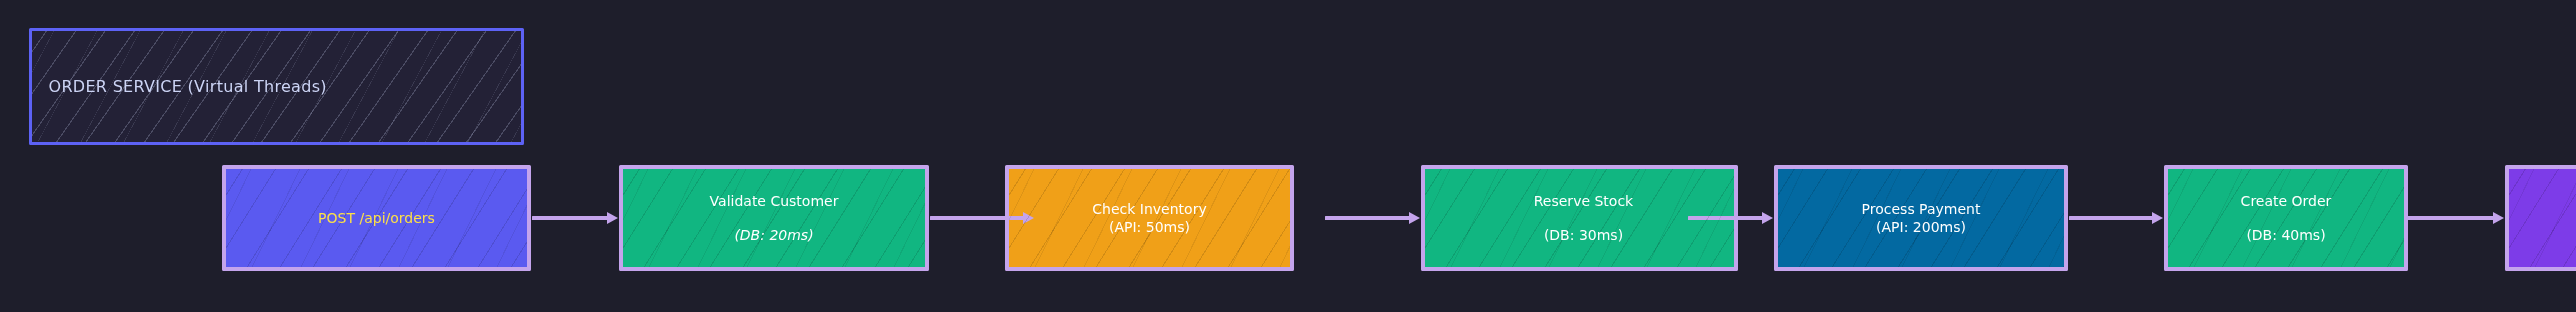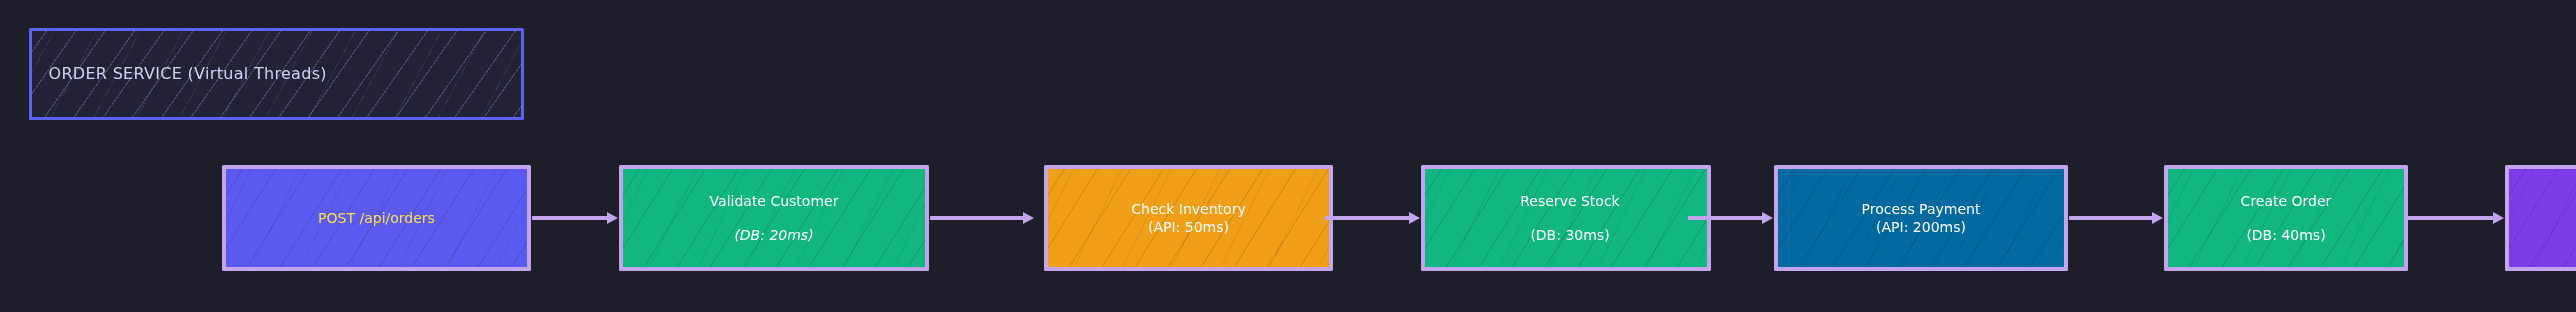--- a/index.html
+++ b/index.html
@@ -21,21 +21,21 @@
     height: 312px;
     background: #1e1e2b;
   }
 
   
   .group-box {
     position: absolute;
     left: 29px;
     top: 28px;
     width: 495px;
-    height: 92px;
+    height: 117px;
     box-sizing: border-box;
     border: 3.6px solid #5d62f5;
     border-radius: 1.5px;
     background-color: #232136;
     background-image: repeating-linear-gradient(
         125deg,
         rgba(190,198,230,0.00) 0px,
         rgba(190,198,230,0.00) 11.3px,
         rgba(190,198,230,0.26) 11.3px,
         rgba(190,198,230,0.26) 12.4px,
@@ -159,25 +159,25 @@
   </div>
 
   <div id="nodes-layer">
       <div class="node fill-blue" style="left: 222px; width: 309px; border-color: rgb(196, 164, 236);">
         <div class="line" style="color: #fde047;">POST /api/orders</div>
       </div>
       <div class="node fill-green" style="left: 619px; width: 310px; border-color: rgb(196, 164, 236);">
         <div class="line" style="color: rgb(255, 255, 255);">Validate Customer</div>
         <div class="line" style="color: rgb(255, 255, 255); font-style: italic;">(DB: 20ms)</div>
       </div>
-      <div class="node fill-orange" style="left: 1044px; width: 289px; border-color: rgb(196, 164, 236);">
+      <div class="node fill-orange" style="left: 1005px; width: 289px; border-color: rgb(196, 164, 236);">
         <div class="line" style="color: rgb(255, 255, 255);">Check Inventory</div>
         <div class="line" style="color: rgb(255, 255, 255); text-align: center;">(API: 50ms)</div>
       </div>
-      <div class="node fill-green" style="left: 1421px; width: 290px; border-color: rgb(196, 164, 236); padding-left: 8px;">
+      <div class="node fill-green" style="left: 1421px; width: 317px; border-color: rgb(196, 164, 236); padding-left: 8px;">
         <div class="line" style="color: rgb(255, 255, 255);">Reserve Stock</div>
         <div class="line" style="color: rgb(255, 255, 255);">(DB: 30ms)</div>
       </div>
       <div class="node fill-red" style="left: 1774px; width: 294px; border-color: rgb(196, 164, 236);">
         <div class="line" style="color: rgb(255, 255, 255);">Process Payment</div>
         <div class="line" style="color: rgb(255, 255, 255);">(API: 200ms)</div>
       </div>
       <div class="node fill-green" style="left: 2164px; width: 244px; border-color: rgb(196, 164, 236);">
         <div class="line" style="color: rgb(255, 255, 255);">Create Order</div>
         <div class="line" style="color: rgb(255, 255, 255);">(DB: 40ms)</div>

